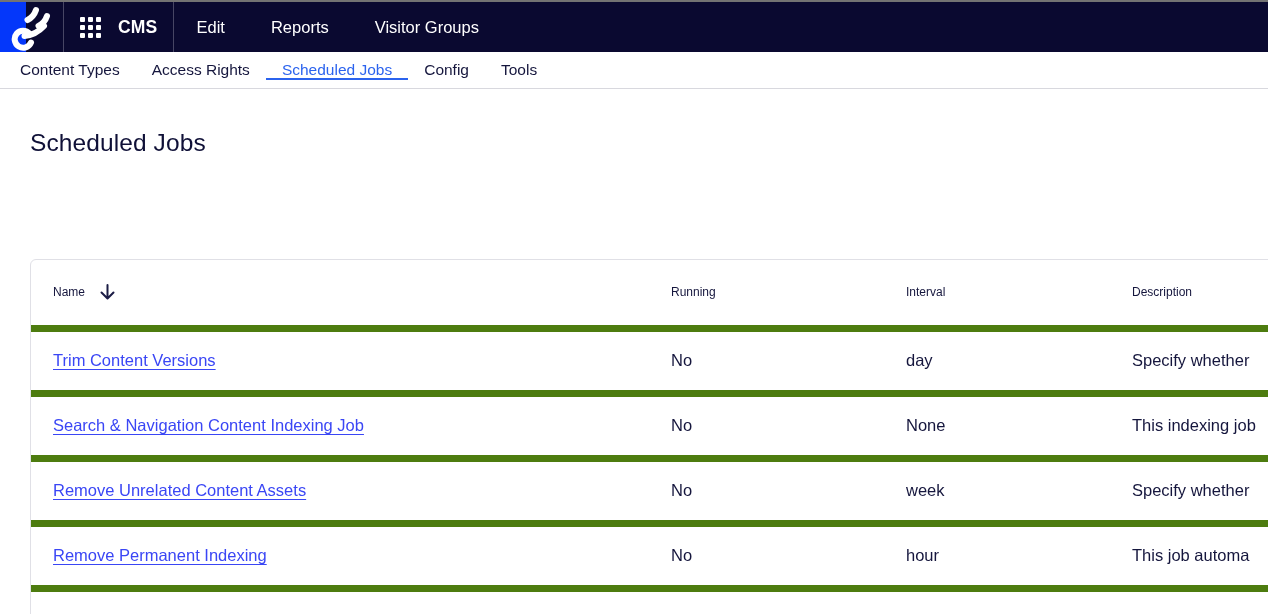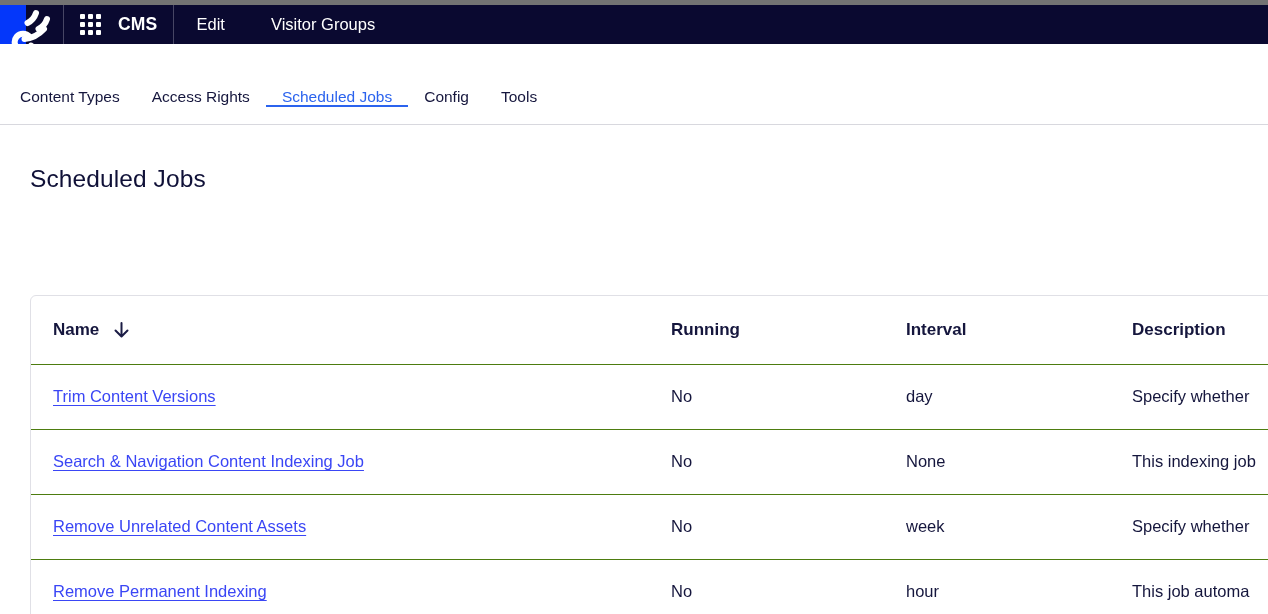--- a/index.html
+++ b/index.html
@@ -5,25 +5,25 @@
   * { margin: 0; padding: 0; box-sizing: border-box; }
   html, body {
     width: 1268px; height: 614px;
     overflow: hidden;
     background: #ffffff;
     font-family: "Liberation Sans", "DejaVu Sans", sans-serif;
   }
   
   .topbar {
     position: relative;
-    height: 44px;
+    height: 52px;
     background: #0a0930;
     display: flex;
     align-items: stretch;
-    border-top: 5px solid #737373;
+    border-top: 2px solid #737373;
   }
   .logo-block {
     position: relative;
     width: 63px;
     flex: 0 0 63px;
   }
   .logo-square {
     position: absolute; left: 0; top: 0;
     width: 26px; height: 100%;
     background: #0437fa;
@@ -71,23 +71,22 @@
     position: absolute; left: 0; right: 0; bottom: 0;
     height: 3px;
     background: #2d6bf2;
   }
   
   .tabbar {
     height: 37px;
     background: #ffffff;
     border-bottom: 1px solid #d8d8de;
     display: flex;
-    align-items: flex-start;
+    align-items: center;
     padding-left: 4px;
-    margin-top: 44px;
   }
   .tab {
     position: relative;
     display: flex;
     align-items: center;
     padding: 0 16px;
     font-size: 15.5px;
     color: #15163d;
     cursor: pointer;
     white-space: nowrap;
@@ -115,33 +114,33 @@
     background: #ffffff;
   }
   table.jobs {
     width: 100%;
     border-collapse: collapse;
     table-layout: fixed;
   }
   table.jobs th {
     height: 68px;
     text-align: left;
-    font-weight: 700;
-    font-size: 17px;
+    font-weight: 400;
+    font-size: 12px;
     color: #15163d;
     padding-left: 22px;
     vertical-align: middle;
   }
   table.jobs td {
     height: 65px;
     font-size: 16.5px;
     color: #15163d;
     padding-left: 22px;
     vertical-align: middle;
-    border-top: 1px solid #4d7c0f;
+    border-top: 7px solid #4d7c0f;
     white-space: nowrap;
     overflow: hidden;
   }
   td.partial { height: 60px; }
   a.job-link {
     color: #3a46f5;
     text-decoration: underline;
     text-underline-offset: 3px;
     cursor: pointer;
   }
@@ -170,20 +169,21 @@
       <span></span>
       <span></span>
     <span></span>
       <span></span>
       <span></span>
   </div>
   <div class="product-name">CMS</div>
   <div class="vdivider"></div>
   <nav class="topnav">
     <div class="topnav-item">Edit</div>
+    <div class="topnav-item">Reports</div>
     <div class="topnav-item">Visitor Groups</div>
   </nav>
 </header>
 
 <nav class="tabbar">
   <div class="tab">Content Types</div>
   <div class="tab">Access Rights</div>
   <div class="tab active">Scheduled Jobs</div>
   <div class="tab">Config</div>
   <div class="tab">Tools</div>

